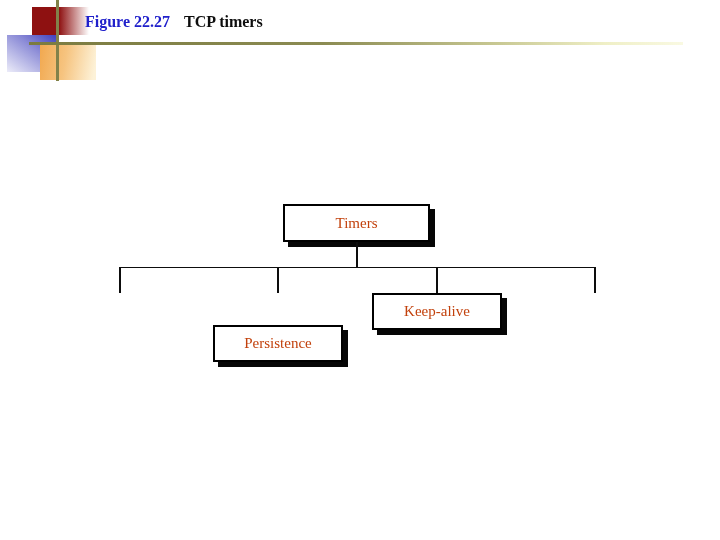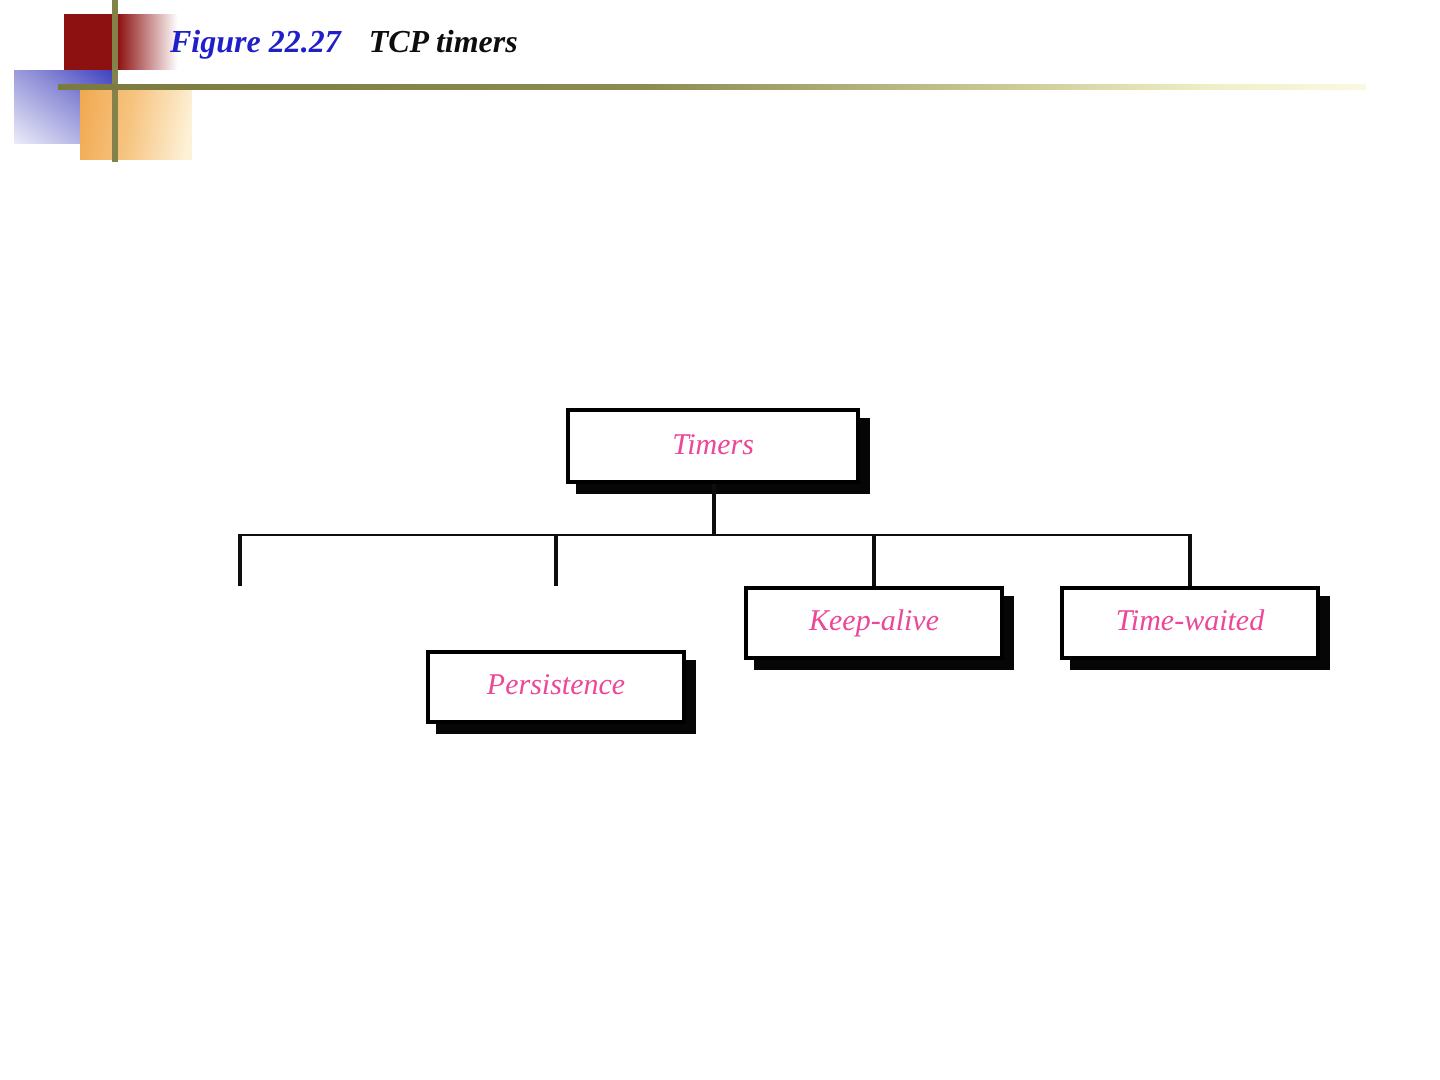--- a/index.html
+++ b/index.html
@@ -9,21 +9,20 @@
     width: 720px;
     height: 540px;
     overflow: hidden;
     font-family: "Liberation Serif", serif;
   }
   .slide {
     position: relative;
     width: 592px;
     height: 540px;
     background: #ffffff;
-    font-style: italic;
   }
 
   
   .deco { position: absolute; left: 0; top: 0; width: 120px; height: 100px; }
   .deco-blue {
     position: absolute; left: 7px; top: 35px; width: 51px; height: 37px;
     background: linear-gradient(to bottom left, #3d3dbe 0%, #8a8ad6 40%, #ececf9 100%);
     z-index: 1;
   }
   .deco-orange {
@@ -58,21 +57,21 @@
 
   
   .diagram { position: absolute; left: 0; top: 0; width: 720px; height: 540px; }
   .node {
     position: absolute;
     box-sizing: border-box;
     background: #ffffff;
     border: 2px solid #000000;
     box-shadow: 5px 5px 0 #060606;
     display: flex; align-items: center; justify-content: center;
-    font-size: 15px; color: #ec4899;
+    font-size: 15px; color: #c2410c;
   }
   .root-node { left: 283px; top: 204px; width: 147px; height: 38px; }
   .child     { top: 293px; width: 130px; height: 37px; }
   .c1 { left: 55px; }
   .c2 { left: 213px; margin-top: 32px; }
   .c3 { left: 372px; justify-content: center; }
   .c4 { left: 530px; }
 
   .line { position: absolute; background: #0d0d0d; }
   .stem   { left: 356px;   top: 242px;   width: 1.6px; height: 25px; }
@@ -113,19 +112,16 @@
     <div class="line drop drop-2"></div>
     <div class="line drop drop-3"></div>
     <div class="line drop drop-4"></div>
 
     <div class="node child c2">
       <span>Persistence</span>
     </div>
     <div class="node child c3">
       <span>Keep-alive</span>
     </div>
-    <div class="node child c4">
-      <span>Time-waited</span>
-    </div>
 
   </div>
 
 </div>
 
 </body></html>

